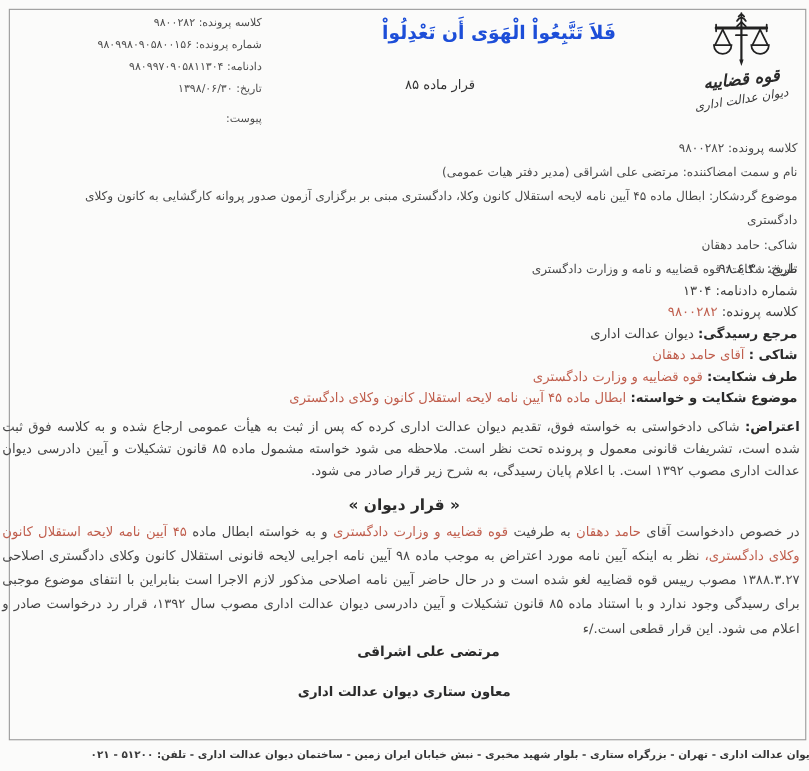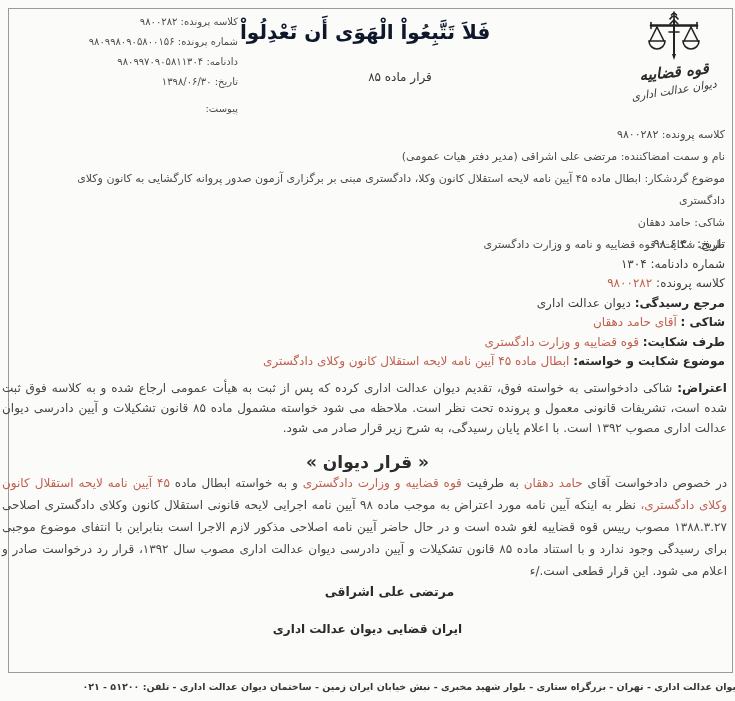--- a/index.html
+++ b/index.html
@@ -17,21 +17,21 @@
   }
   
   .case-box{
     position:absolute;top:12px;left:14px;width:224px;
     font-size:10px;line-height:20px;color:#4d4d4d;text-align:right;
   }
   .cb-row{white-space:nowrap;}
   .cb-row.last{margin-top:7px;}
   .verse{
     position:absolute;top:20px;left:240px;width:320px;
-    text-align:left;font-weight:bold;font-size:20px;color:#0f172a;
+    text-align:right;font-weight:bold;font-size:17px;color:#1d4ed8;
   }
   .order-type{
     position:absolute;top:70px;left:240px;width:320px;
     text-align:center;font-size:12px;color:#333;
   }
   .emblem-wrap{
     position:absolute;top:10px;left:628px;width:92px;
     text-align:center;color:#222;
   }
   .emblem-wrap svg{display:block;margin:0 auto;}
@@ -59,21 +59,21 @@
   .body-par{
     position:absolute;left:2px;right:8px;margin:0;
     font-size:12px;color:#474747;text-align:justify;
   }
   .par-gardeshkar{top:378px;line-height:20px;}
   .par-ruling{top:472px;line-height:22px;}
   .par-label{font-weight:bold;color:#2b2b2b;}
   .seg-accent{color:var(--accent,#c05f4e);}
   .ruling-heading{
     position:absolute;top:452px;left:0;right:0;text-align:center;
-    font-weight:bold;font-size:17px;color:#2b2b2b;
+    font-weight:bold;font-size:14px;color:#2b2b2b;
   }
   
   .signature{position:absolute;top:584px;left:0;right:0;text-align:center;}
   .sig-name{font-weight:bold;font-size:12.5px;color:#2b2b2b;margin-left:44px;}
   .sig-title{font-weight:bold;font-size:12px;color:#2b2b2b;margin-top:23px;}
   .footer{
     position:absolute;top:681px;right:-6px;
     font-size:9.5px;font-weight:bold;color:#383838;white-space:nowrap;
   }
 </style>
@@ -144,16 +144,16 @@
   <span class="par-label">اعتراض:</span>
   <span>شاکی دادخواستی به خواسته فوق، تقدیم دیوان عدالت اداری کرده که پس از ثبت به هیأت عمومی ارجاع شده و به کلاسه فوق ثبت شده است، تشریفات قانونی معمول و پرونده تحت نظر است. ملاحظه می شود خواسته مشمول ماده ۸۵ قانون تشکیلات و آیین دادرسی دیوان عدالت اداری مصوب ۱۳۹۲ است. با اعلام پایان رسیدگی، به شرح زیر قرار صادر می شود.</span>
 </p>
 
 <div class="ruling-heading">« قرار دیوان »</div>
 
 <p class="body-par par-ruling"><span>در خصوص دادخواست آقای </span><span class="seg-accent">حامد دهقان</span><span> به طرفیت </span><span class="seg-accent">قوه قضاییه و وزارت دادگستری</span><span> و به خواسته ابطال ماده </span><span class="seg-accent">۴۵ آیین نامه لایحه استقلال کانون وکلای دادگستری،</span><span> نظر به اینکه آیین نامه مورد اعتراض به موجب ماده ۹۸ آیین نامه اجرایی لایحه قانونی استقلال کانون وکلای دادگستری اصلاحی ۱۳۸۸.۳.۲۷ مصوب رییس قوه قضاییه لغو شده است و در حال حاضر آیین نامه اصلاحی مذکور لازم الاجرا است بنابراین با انتفای موضوع موجبی برای رسیدگی وجود ندارد و با استناد ماده ۸۵ قانون تشکیلات و آیین دادرسی دیوان عدالت اداری مصوب سال ۱۳۹۲، قرار رد درخواست صادر و اعلام می شود. این قرار قطعی است./ء</span></p>
 
 <div class="signature">
   <div class="sig-name">مرتضی علی اشراقی</div>
-  <div class="sig-title">ایران قضایی دیوان عدالت اداری</div>
+  <div class="sig-title">معاون ستاری دیوان عدالت اداری</div>
 </div>
 
 <div class="footer">دیوان عدالت اداری - تهران - بزرگراه ستاری - بلوار شهید مخبری - نبش خیابان ایران زمین - ساختمان دیوان عدالت اداری - تلفن: ۵۱۲۰۰ - ۰۲۱</div>
 
 </body></html>

